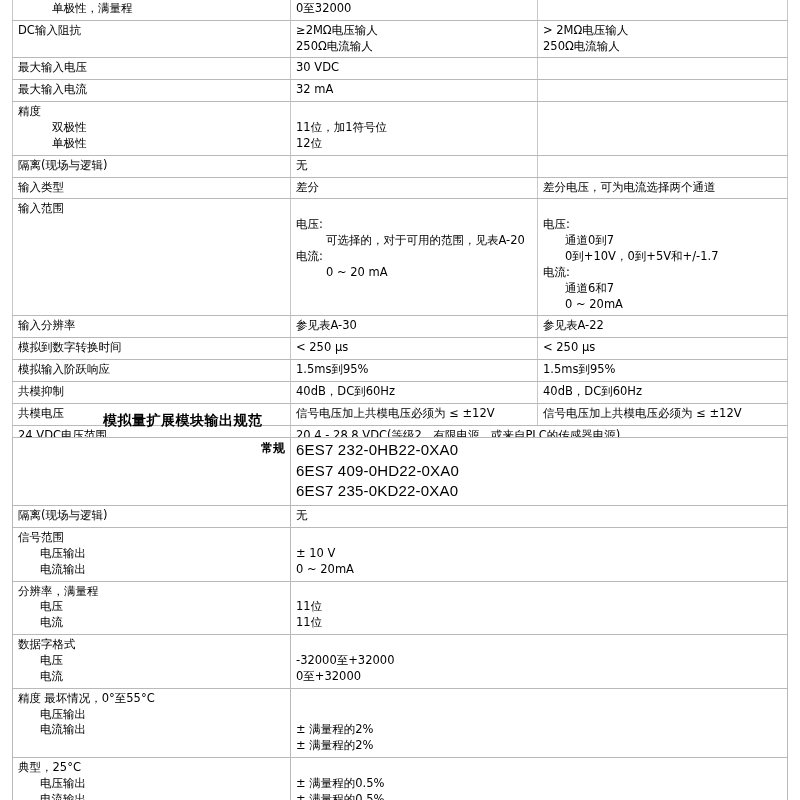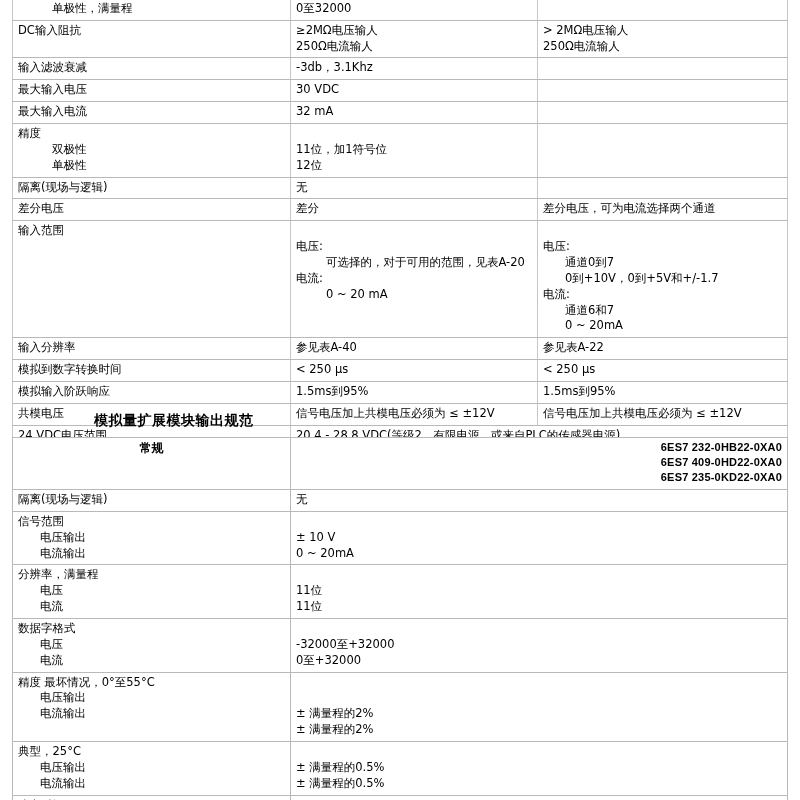--- a/index.html
+++ b/index.html
@@ -53,54 +53,53 @@
   .ind2       { padding-left: 22px; display: block; }
   .ind-val    { padding-left: 30px; display: block; }
   .blankline  { display: block; height: 1.38em; }
   .val        { white-space: pre-line; }
 
   .cn { font-family: "DejaVu Sans", "Liberation Sans", sans-serif; }
 
   
   .section-title {
     position: absolute;
-    left: 94px;
+    left: 103px;
     top: 412px;
     font-size: 14px;
     font-weight: bold;
     letter-spacing: .5px;
     font-family: "DejaVu Sans", "Liberation Sans", sans-serif;
   }
 
   
   .table-two-wrap {
     position: absolute;
     left: 0;
     top: 437px;
     width: 800px;
   }
   table.spec.two td { border-color: #b9b9b9; }
   td.header-cell {
     background: #dcdcdc;
-    text-align: center;
+    text-align: right;
     font-weight: bold;
     font-size: 12px;
     vertical-align: middle;
     border-bottom: 3px solid #000000;
     height: 46px;
   }
   td.header-part {
     background: #ffffff;
-    font-weight: bold;
-    font-size: 11px;
+    font-weight: normal;
+    font-size: 15px;
     letter-spacing: .2px;
     border-bottom: 3px solid #000000;
     vertical-align: top;
     padding-top: 4px;
-    text-align: right;
   }
   .part { display: block; }
 </style>
 </head>
 <body>
 
 <div class="page">
 
   <div class="table-one-wrap">
     <table class="spec one">
@@ -123,27 +122,20 @@
           <td>
             <span class="cn">DC输入阻抗</span>
           </td>
           <td class="val cn">≥2MΩ电压输人
 250Ω电流输人</td>
           <td class="val cn">&gt; 2MΩ电压输人
 250Ω电流输人</td>
         </tr>
         <tr>
           <td>
-            <span class="cn">输入滤波衰减</span>
-          </td>
-          <td class="val cn">-3db，3.1Khz</td>
-          <td class="val cn"></td>
-        </tr>
-        <tr>
-          <td>
             <span class="cn">最大输入电压</span>
           </td>
           <td class="val cn">30 VDC</td>
           <td class="val cn"></td>
         </tr>
         <tr>
           <td>
             <span class="cn">最大输入电流</span>
           </td>
           <td class="val cn">32 mA</td>
@@ -162,21 +154,21 @@
         </tr>
         <tr>
           <td>
             <span class="cn">隔离(现场与逻辑)</span>
           </td>
           <td class="val cn">无</td>
           <td class="val cn"></td>
         </tr>
         <tr>
           <td>
-            <span class="cn">差分电压</span>
+            <span class="cn">输入类型</span>
           </td>
           <td class="val cn">差分</td>
           <td class="val cn">差分电压，可为电流选择两个通道</td>
         </tr>
 
         <tr>
           <td>
             <span class="cn">输入范围</span>
           </td>
           <td>
@@ -193,36 +185,43 @@
             <span class="cn ind2">0到+10V，0到+5V和+/-1.7</span>
             <span class="cn">电流:</span>
             <span class="cn ind2">通道6和7</span>
             <span class="cn ind2">0 ~ 20mA</span>
           </td>
         </tr>
         <tr>
           <td>
             <span class="cn">输入分辨率</span>
           </td>
-          <td class="val cn">参见表A-40</td>
+          <td class="val cn">参见表A-30</td>
           <td class="val cn">参见表A-22</td>
         </tr>
         <tr>
           <td>
             <span class="cn">模拟到数字转换时间</span>
           </td>
           <td class="val cn">&lt; 250 μs</td>
           <td class="val cn">&lt; 250 μs</td>
         </tr>
         <tr>
           <td>
             <span class="cn">模拟输入阶跃响应</span>
           </td>
           <td class="val cn">1.5ms到95%</td>
           <td class="val cn">1.5ms到95%</td>
+        </tr>
+        <tr>
+          <td>
+            <span class="cn">共模抑制</span>
+          </td>
+          <td class="val cn">40dB，DC到60Hz</td>
+          <td class="val cn">40dB，DC到60Hz</td>
         </tr>
         <tr>
           <td>
             <span class="cn">共模电压</span>
           </td>
           <td class="val cn">信号电压加上共模电压必须为 ≤ ±12V</td>
           <td class="val cn">信号电压加上共模电压必须为 ≤ ±12V</td>
         </tr>
         <tr>
           <td>

